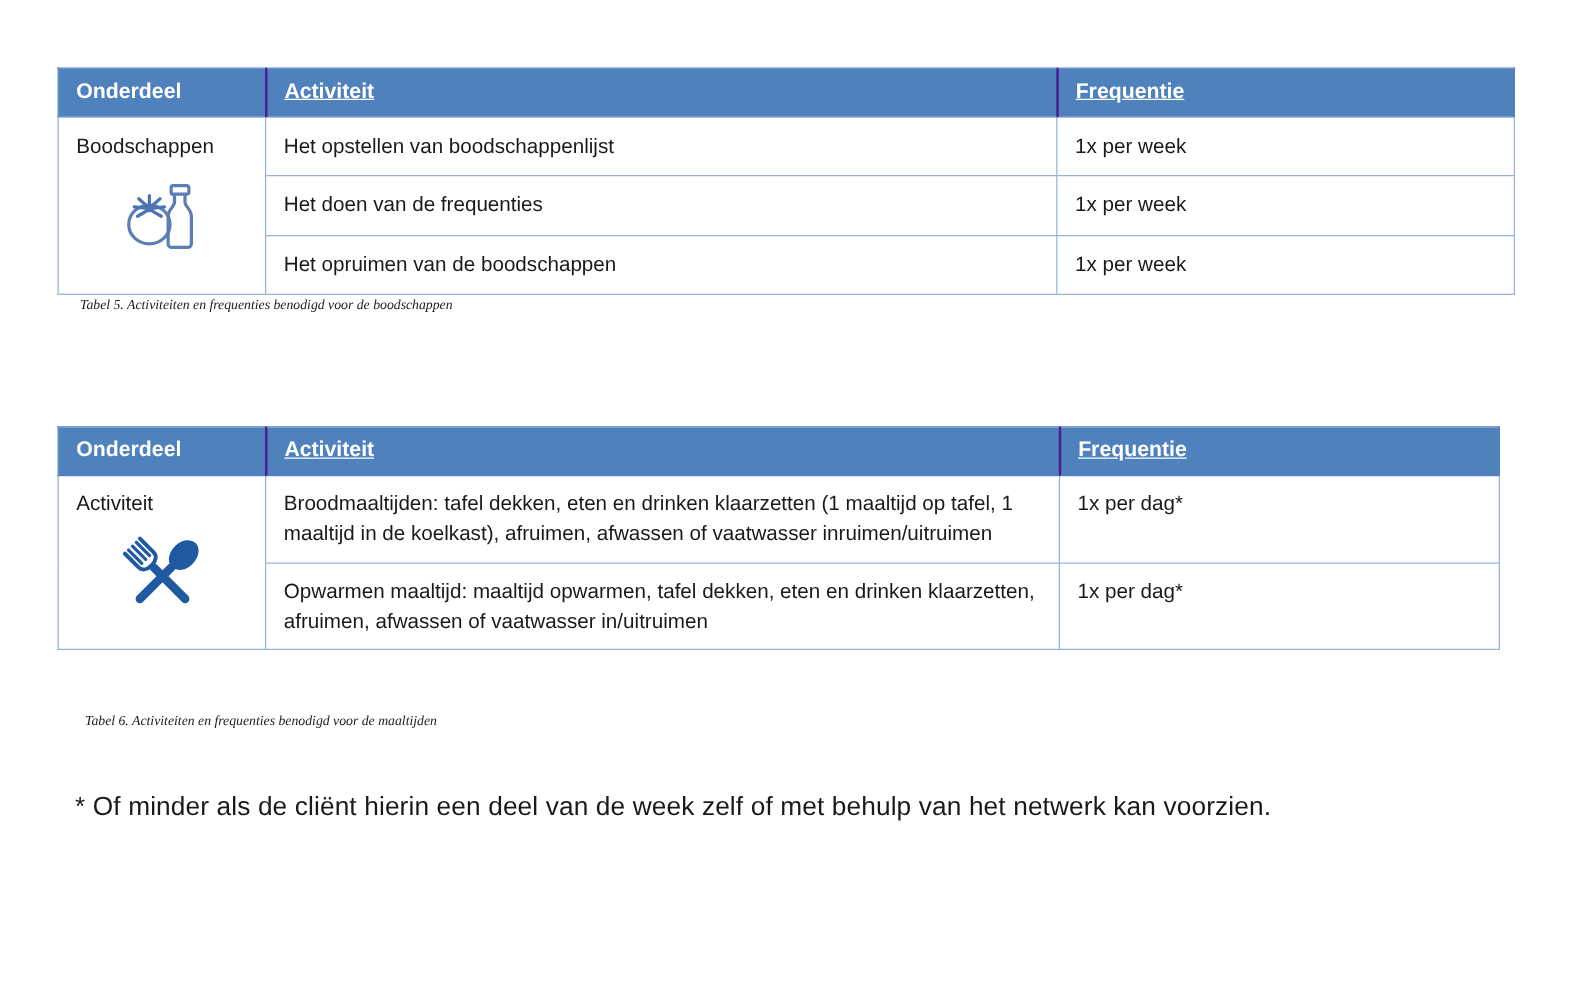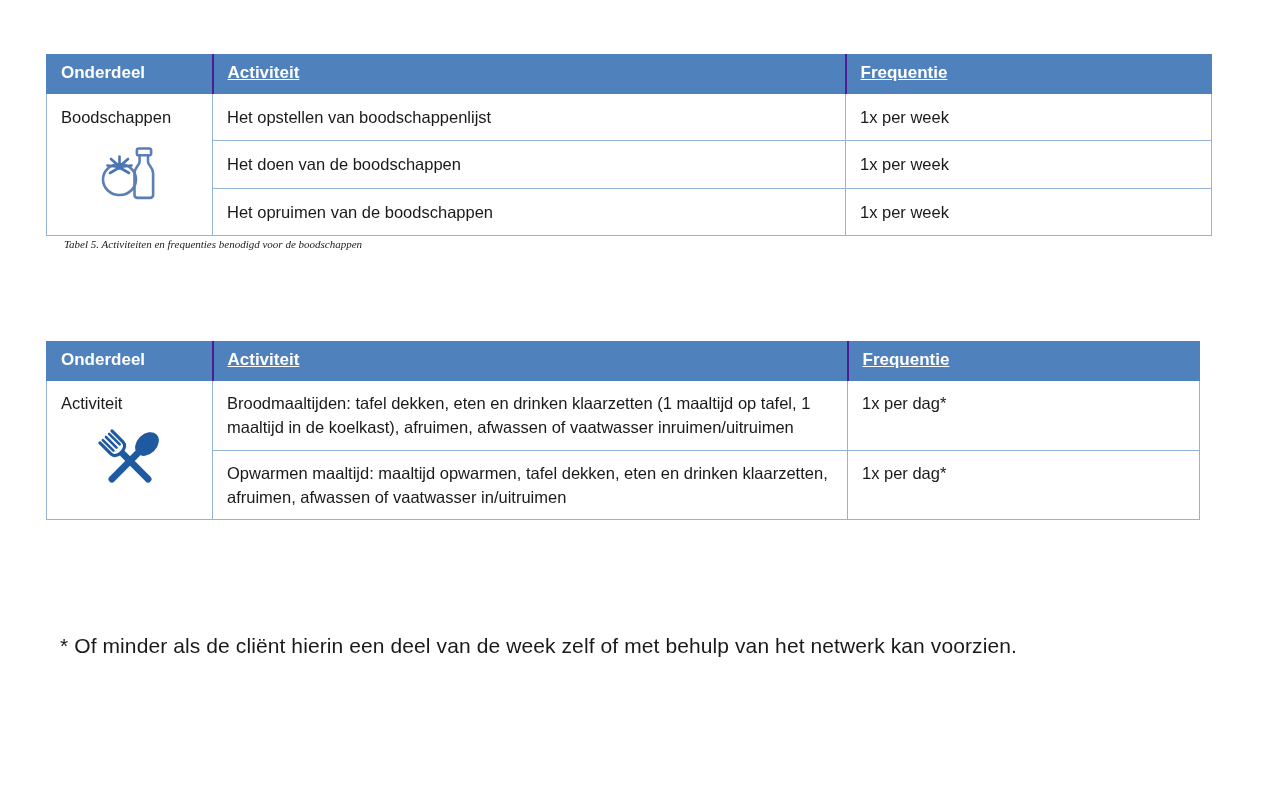--- a/index.html
+++ b/index.html
@@ -143,21 +143,21 @@
                 <line x1="19.0" y1="38.0" x2="28.5" y2="32.5"></line>
                 <line x1="38.0" y1="38.0" x2="28.5" y2="32.5"></line>
               </g>
             </svg>
           </span>
         </td>
         <td>Het opstellen van boodschappenlijst</td>
         <td>1x per week</td>
       </tr>
       <tr>
-        <td>Het doen van de boodschappen</td>
+        <td>Het doen van de frequenties</td>
         <td>1x per week</td>
       </tr>
       <tr>
         <td>Het opruimen van de boodschappen</td>
         <td>1x per week</td>
       </tr>
     </tbody>
   </table>
 
   <div class="caption" id="caption-tabel5">Tabel 5. Activiteiten en frequenties benodigd voor de boodschappen</div>
@@ -202,16 +202,17 @@
         <td>Broodmaaltijden: tafel dekken, eten en drinken klaarzetten (1 maaltijd op tafel, 1 maaltijd in de koelkast), afruimen, afwassen of vaatwasser inruimen/uitruimen</td>
         <td>1x per dag*</td>
       </tr>
       <tr>
         <td>Opwarmen maaltijd: maaltijd opwarmen, tafel dekken, eten en drinken klaarzetten, afruimen, afwassen of vaatwasser in/uitruimen</td>
         <td>1x per dag*</td>
       </tr>
     </tbody>
   </table>
 
+  <div class="caption" id="caption-tabel6">Tabel 6. Activiteiten en frequenties benodigd voor de maaltijden</div>
 
   <div id="footnote">* Of minder als de cliënt hierin een deel van de week zelf of met behulp van het netwerk kan voorzien.</div>
 
 </div>
 
 </body></html>

